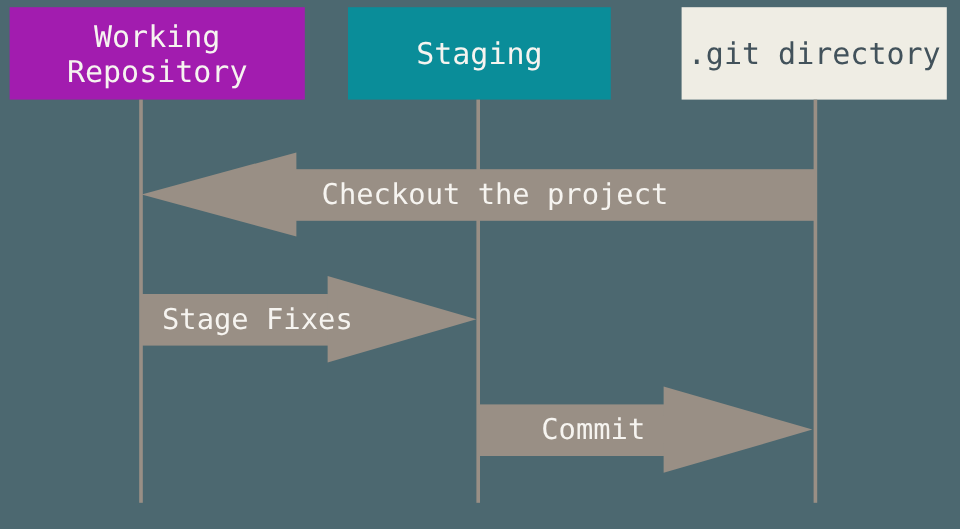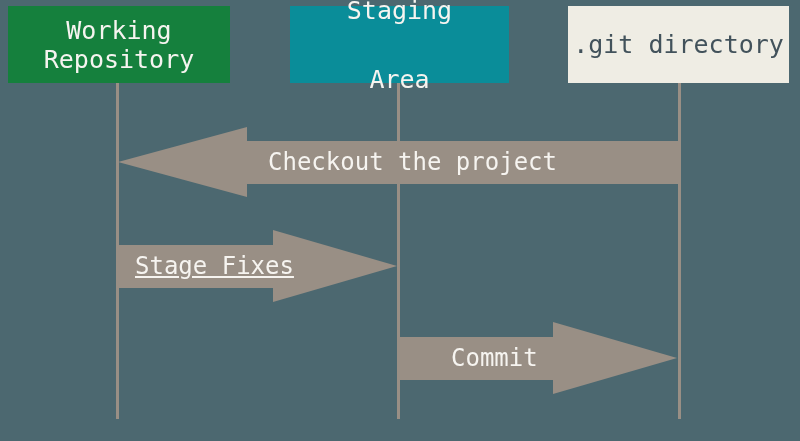--- a/index.html
+++ b/index.html
@@ -66,43 +66,42 @@
     line-height: 43px;
     height: 56px;
     white-space: nowrap;
   }
 </style>
 </head>
 <body>
 
 <div class="diagram">
 
-  <div class="box" style="left: 8px; width: 222px; background: #15803d; color: rgb(246, 244, 240);">
+  <div class="box" style="left: 8px; width: 246px; background: #a21caf; color: rgb(246, 244, 240);">
     <span>Working</span>
     <span>Repository</span>
   </div>
 
   <div class="box" style="left: 290px; width: 219px; background: rgb(10, 141, 153); color: rgb(246, 244, 240); gap: 40px;">
     <span>Staging</span>
-    <span>Area</span>
   </div>
 
   <div class="box" style="left: 568px; width: 221px; background: rgb(239, 237, 228); color: rgb(66, 82, 91);">
     <span>.git directory</span>
   </div>
 
   <div class="vline" style="left:116px;"></div>
   <div class="vline" style="left:397px;"></div>
   <div class="vline" style="left:678px;"></div>
 
   <div class="tri tri-left" style="left:118px; top:127px;"></div>
   <div class="shaft" style="left:246px; top:141px; width:434px; height:43px;"></div>
   <div class="arrow-label" style="left:268px; top:141px;">Checkout the project</div>
 
   <div class="shaft" style="left:118px; top:245px; width:156px; height:43px;"></div>
   <div class="tri tri-right" style="left:273px; top:230px;"></div>
-  <div class="arrow-label" style="left:135px; top:245px;text-decoration:underline;">Stage Fixes</div>
+  <div class="arrow-label" style="left:135px; top:245px;">Stage Fixes</div>
 
   <div class="shaft" style="left:398px; top:337px; width:156px; height:43px;"></div>
   <div class="tri tri-right" style="left:553px; top:322px;"></div>
   <div class="arrow-label" style="left:451px; top:337px;">Commit</div>
 
 </div>
 
 </body></html>

